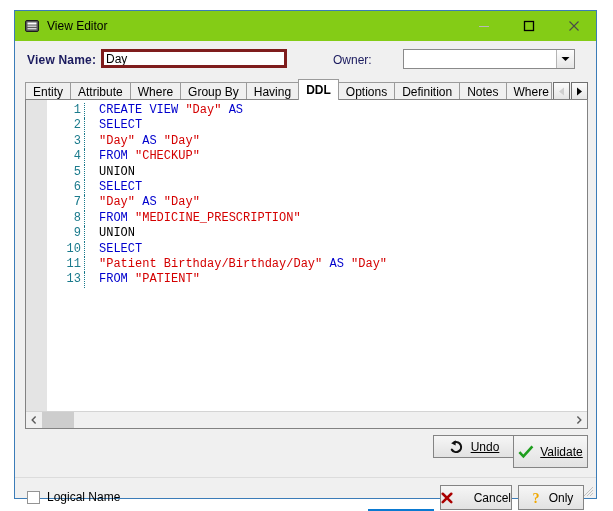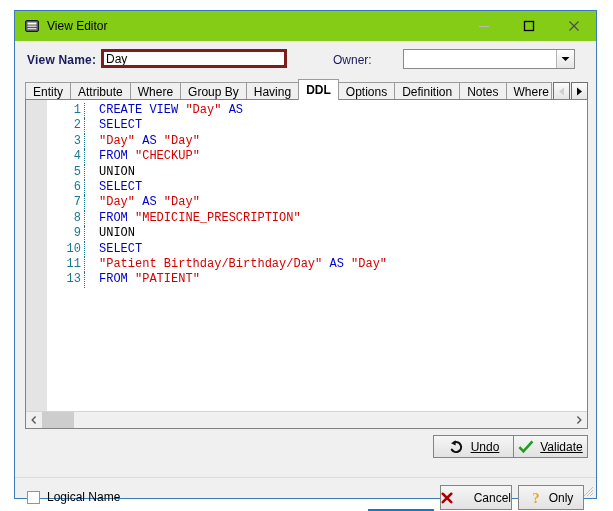--- a/index.html
+++ b/index.html
@@ -284,21 +284,21 @@
     display: inline-flex;
     align-items: center;
     justify-content: center;
     font-size: 12px;
     color: #000;
     position: absolute;
     gap: 6px;
   }
   .btn .u { text-decoration: underline; }
   .btn-undo { left: 418px; top: 0; width: 82px; height: 23px; }
-  .btn-validate { left: 498px; top: 0; width: 75px; height: 23px; }
+  .btn-validate { left: 498px; top: 0; width: 75px; height: 33px; }
 
   
   .bottom-row {
     position: absolute;
     left: 0; top: 444px;
     width: 100%;
     height: 28px;
   }
   .chk-wrap {
     position: absolute;

